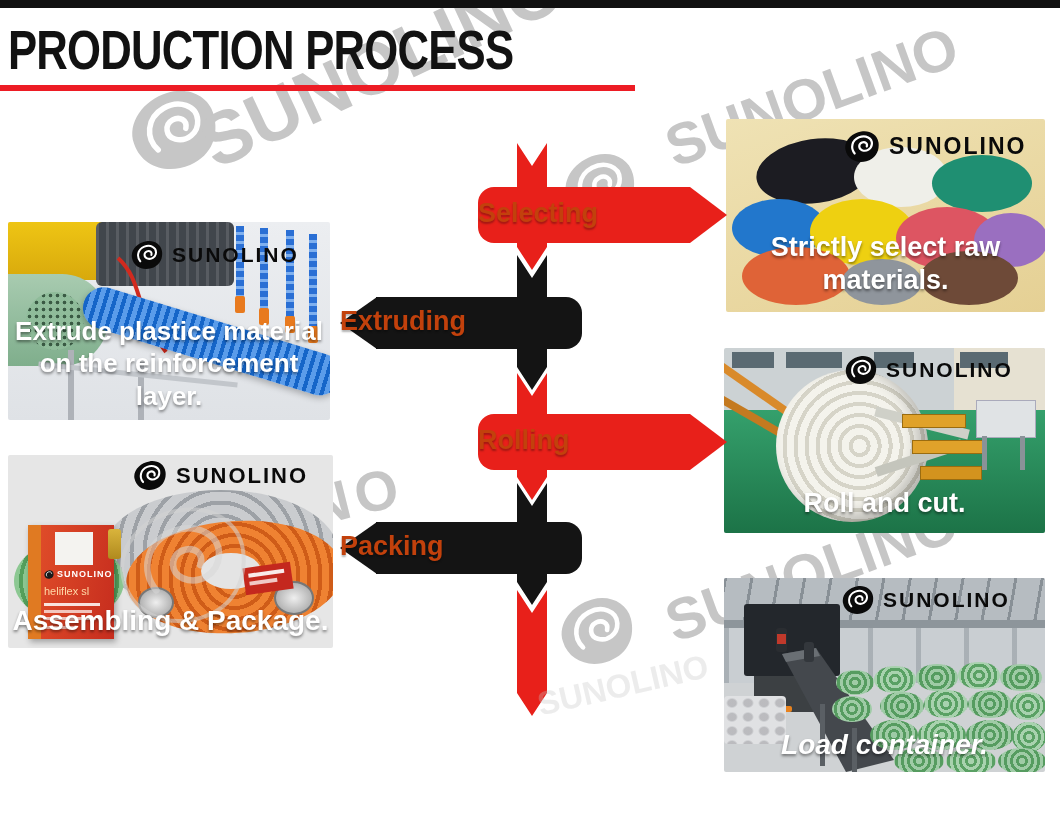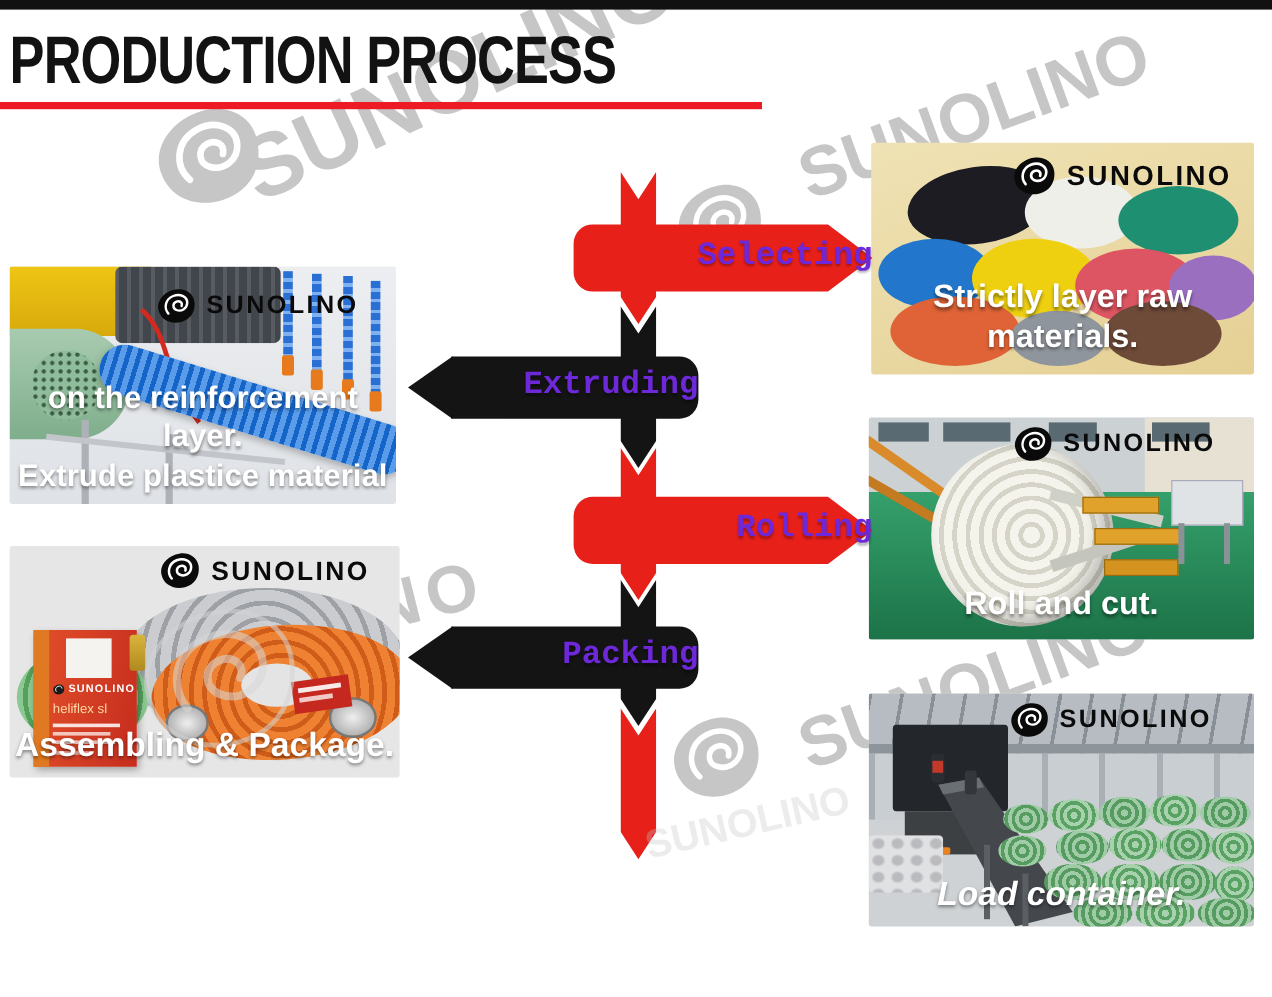--- a/index.html
+++ b/index.html
@@ -29,22 +29,22 @@
   
   .seg{position:absolute;left:517px;width:30px;z-index:30;
        clip-path:polygon(0 0,15px 23px,30px 0,30px calc(100% - 23px),15px 100%,0 calc(100% - 23px));}
   .seg.red{background:#e8201a;}
   .seg.black{background:#141414;}
   
   .banner{position:absolute;z-index:40;}
   .banner .body{position:absolute;top:0;height:100%;}
   .banner .tip{position:absolute;width:0;height:0;}
   .banner .lbl{position:absolute;left:0;right:0;top:50%;transform:translateY(-54%);
-      text-align:right;color:#6d28d9;font-weight:bold;font-size:27px;
-      text-shadow:0 2px 2px rgba(0,0,0,.3);font-family:Liberation Mono, monospace;}
+      text-align:left;color:#c2410c;font-weight:bold;font-size:27px;
+      text-shadow:0 2px 2px rgba(0,0,0,.3);}
   .b-red .body{left:0;width:212px;background:#e8201a;border-radius:16px 0 0 16px;}
   .b-red .tip{left:212px;border-top:28px solid transparent;border-bottom:28px solid transparent;
               border-left:37px solid #e8201a;}
   .b-black .body{left:36px;width:206px;background:#141414;border-radius:0 16px 16px 0;}
   .b-black .tip{left:0;border-top:26px solid transparent;border-bottom:26px solid transparent;
               border-right:37px solid #141414;}
   svg{display:block;}
 </style>
 </head>
 <body>
@@ -92,21 +92,21 @@
     <div class="pellet" style="left:16px;top:128px;width:108px;height:58px;background:#df6337;"></div>
     <div class="pellet" style="left:116px;top:140px;width:80px;height:46px;background:#8f959c;"></div>
     <div class="pellet" style="left:194px;top:132px;width:98px;height:54px;background:#6e4a38;"></div>
     <div class="plogo" style="left:117px;top:11px;">
       <svg width="38" height="33" viewBox="0 0 100 90">
           <path d="M48,4 C70,0 92,12 95,34 C98,56 88,78 62,85 C36,92 10,80 5,54 C0,30 22,8 48,4 Z" fill="#0a0a0a"></path>
           <path d="M30,64 C18,50 22,28 42,20 C60,13 78,22 77,38 C76,52 62,60 50,55 C40,51 40,38 50,34 C58,31 66,36 63,45" fill="none" stroke="#fff" stroke-width="6" stroke-linecap="round"></path>
         </svg>
       <span style="font-size:23px;">SUNOLINO</span>
     </div>
-    <div class="cap" style="bottom:14px;font-size:27px;">Strictly layer raw materials.</div>
+    <div class="cap" style="bottom:14px;font-size:27px;">Strictly select raw materials.</div>
   </div>
 
   <div class="abs ph" style="left:8px;top:222px;width:322px;height:198px;background:linear-gradient(180deg,#eceef1,#dfe2e6);">
     <div class="abs" style="left:0;top:0;width:118px;height:58px;background:linear-gradient(180deg,#eec514,#d8a90c);"></div>
     <div class="abs" style="left:88px;top:0;width:138px;height:64px;background:#41464c;border-radius:6px;
          background-image:repeating-linear-gradient(90deg,rgba(255,255,255,.12) 0 3px,transparent 3px 10px);"></div>
     <svg class="abs" style="left:96px;top:30px;" width="90" height="110" viewBox="0 0 90 110">
         <path d="M14,6 C40,30 30,60 62,100" stroke="#d22a1e" stroke-width="4" fill="none"></path>
       </svg>
     <div class="abs" style="left:0;top:52px;width:100px;height:92px;border-radius:0 46px 46px 0;
@@ -127,22 +127,22 @@
     <div class="abs" style="left:130px;top:140px;width:6px;height:58px;background:#aeb2b8;"></div>
     <div class="abs" style="left:30px;top:150px;width:200px;height:5px;background:#c2c6cb;transform:rotate(6deg);"></div>
     <div class="plogo" style="left:122px;top:18px;">
       <svg width="34" height="30" viewBox="0 0 100 90">
           <path d="M48,4 C70,0 92,12 95,34 C98,56 88,78 62,85 C36,92 10,80 5,54 C0,30 22,8 48,4 Z" fill="#0a0a0a"></path>
           <path d="M30,64 C18,50 22,28 42,20 C60,13 78,22 77,38 C76,52 62,60 50,55 C40,51 40,38 50,34 C58,31 66,36 63,45" fill="none" stroke="#fff" stroke-width="6" stroke-linecap="round"></path>
         </svg>
       <span style="font-size:21px;">SUNOLINO</span>
     </div>
     <div class="cap" style="bottom:8px;font-size:26px;">
+      <div>Extrude plastice material</div>
       <div>on the reinforcement layer.</div>
-      <div>Extrude plastice material</div>
     </div>
   </div>
 
   <div class="abs ph" style="left:8px;top:455px;width:325px;height:193px;background:#e6e6e6;">
     <div class="coil" style="left:95px;top:35px;width:235px;height:125px;
          background:repeating-radial-gradient(circle at 50% 50%,#caccCF 0 9px,#9da1a6 9px 13px);"></div>
     <div class="coil" style="left:172px;top:72px;width:66px;height:42px;background:#e3e3e3;"></div>
     <div class="coil" style="left:6px;top:86px;width:110px;height:80px;
          background:repeating-radial-gradient(circle at 50% 50%,#8cc892 0 6px,#55a05c 6px 10px);"></div>
     <div class="abs" style="left:20px;top:70px;width:86px;height:114px;background:linear-gradient(100deg,#e2502a,#c62d1e);box-shadow:2px 3px 6px rgba(0,0,0,.3);">

